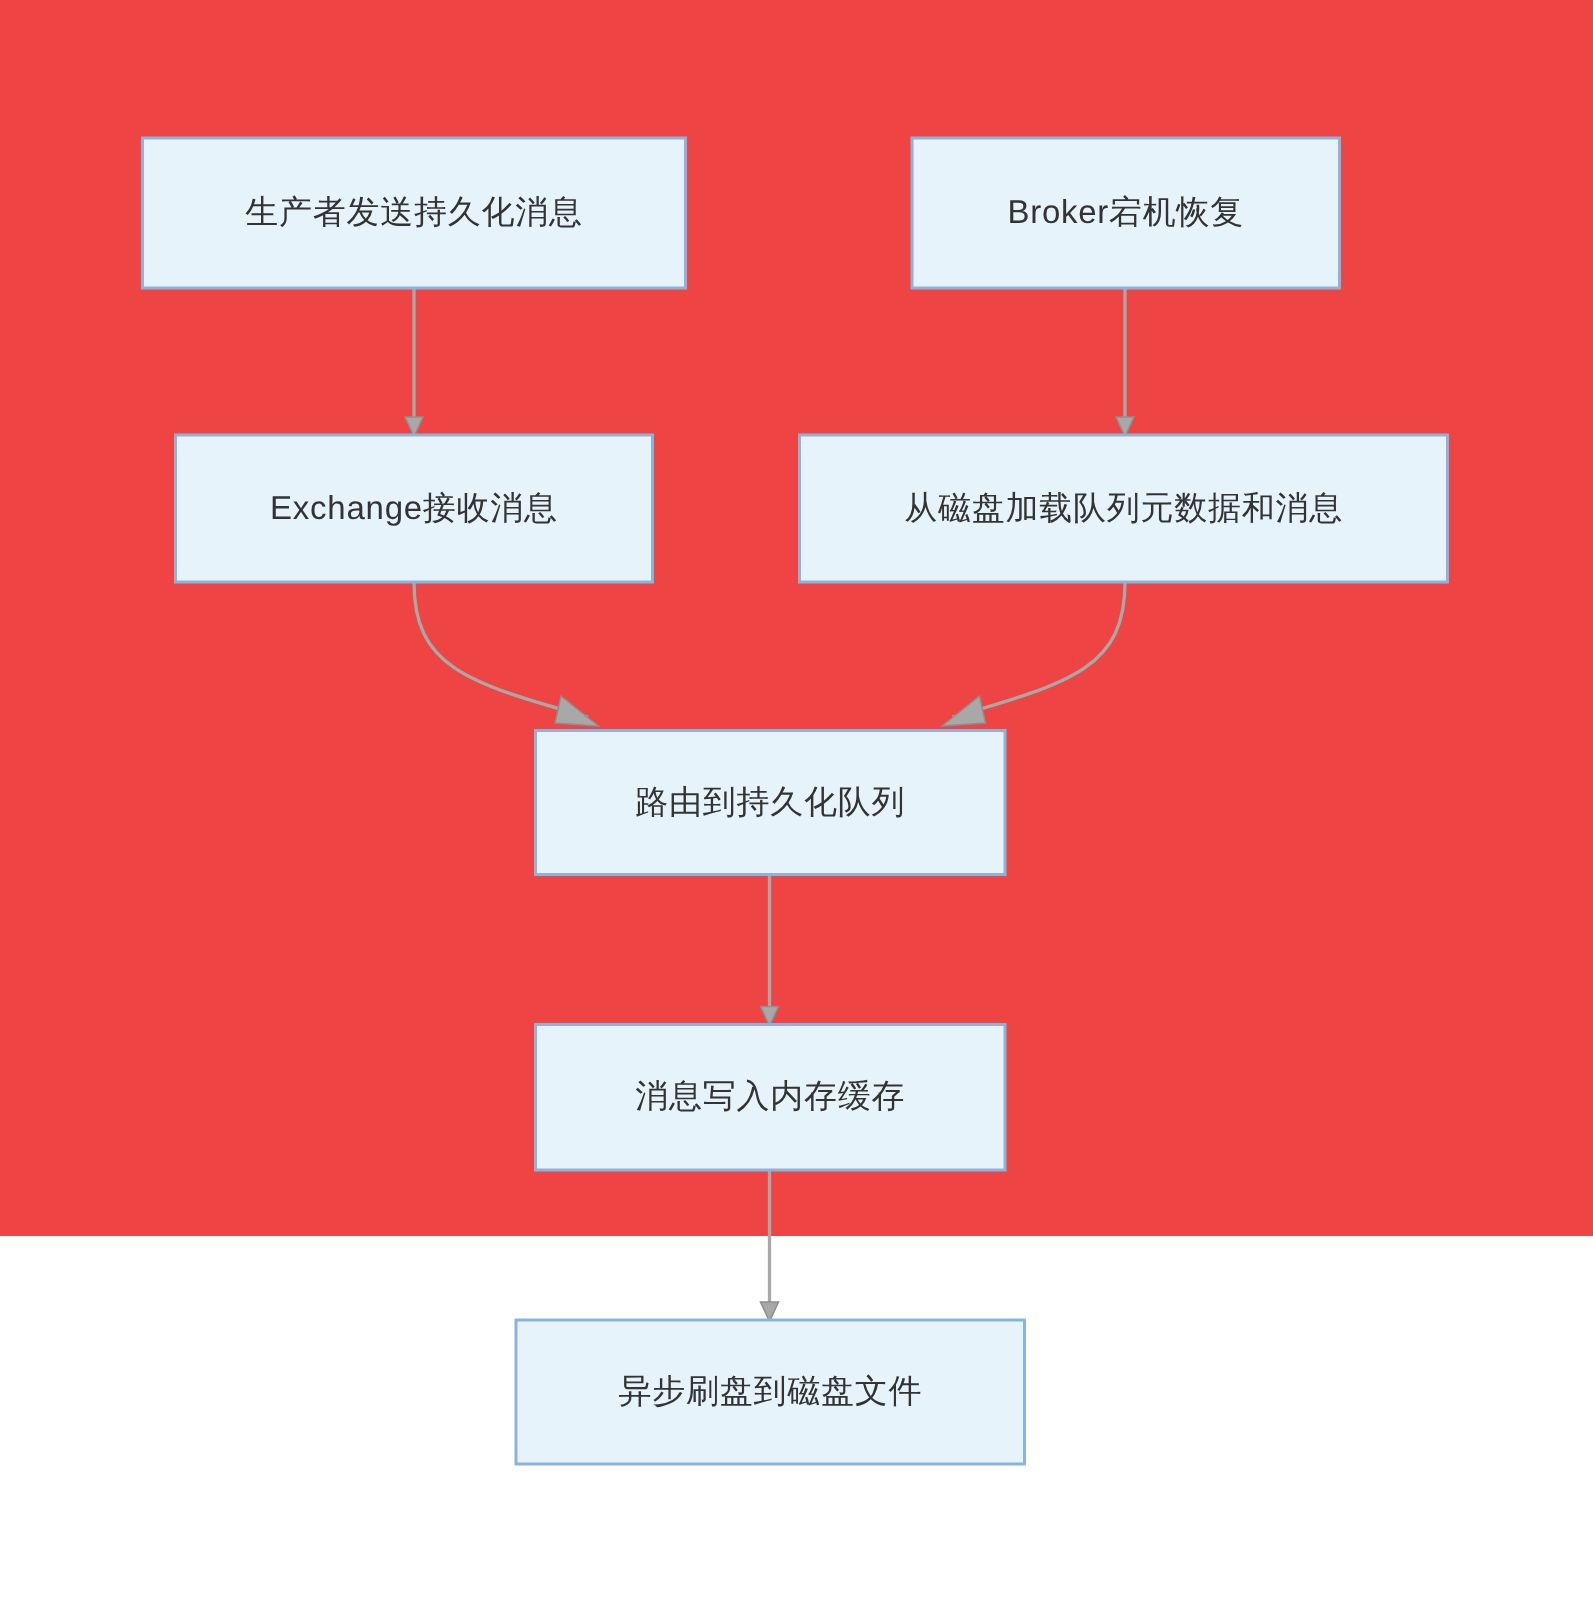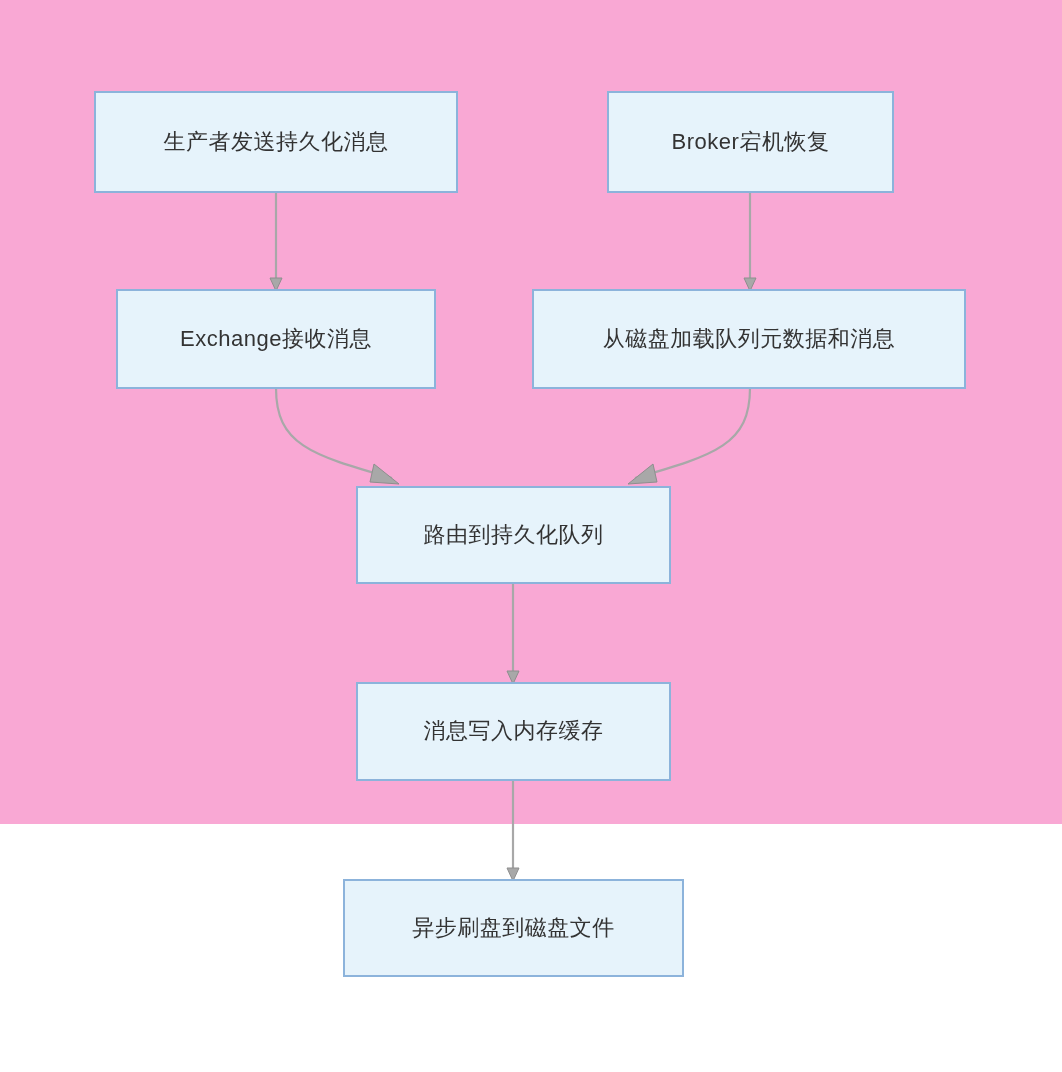--- a/index.html
+++ b/index.html
@@ -10,21 +10,21 @@
   body {
     width: 1062px;
     height: 1072px;
     font-family: "Liberation Sans", "DejaVu Sans", sans-serif;
     overflow: hidden;
   }
   #flowchart-canvas {
     position: relative;
     width: 1062px;
     height: 824px;
-    background: #f9a8d4;
+    background: #ef4444;
   }
   svg.diagram {
     position: absolute;
     top: 0;
     left: 0;
     width: 1062px;
     height: 1072px;
   }
   .node-rect {
     fill: #e6f3fb;

